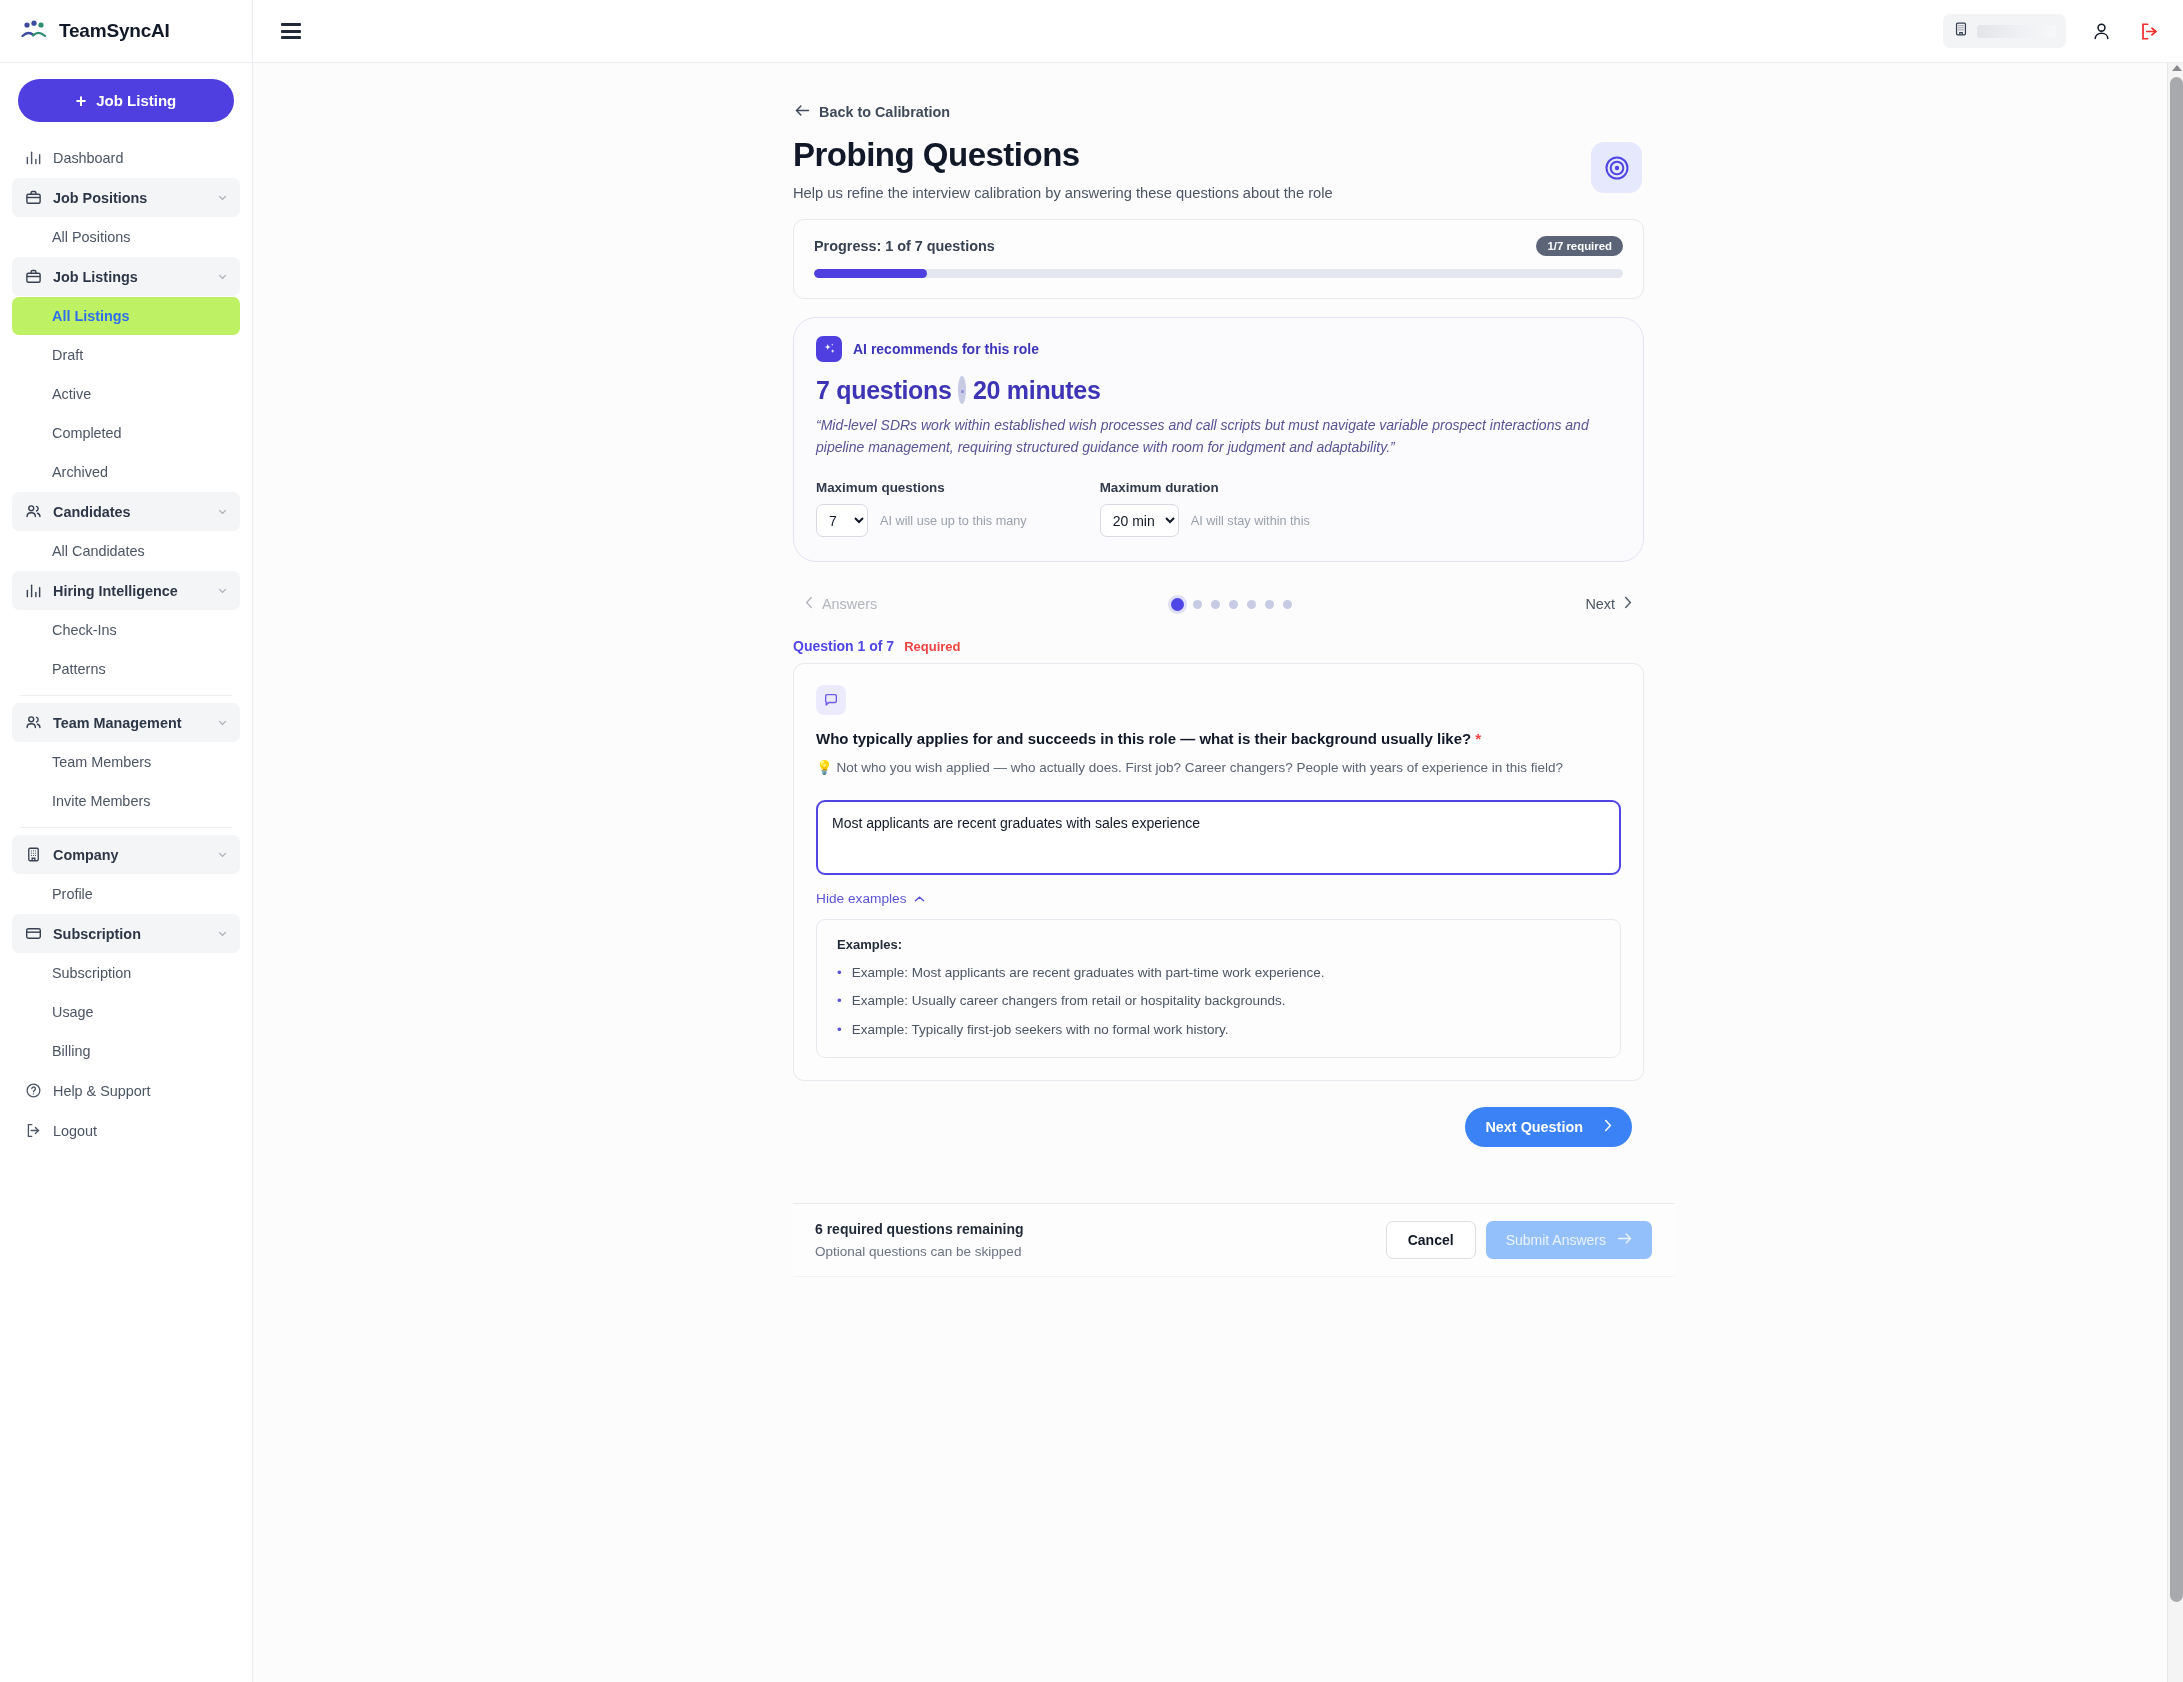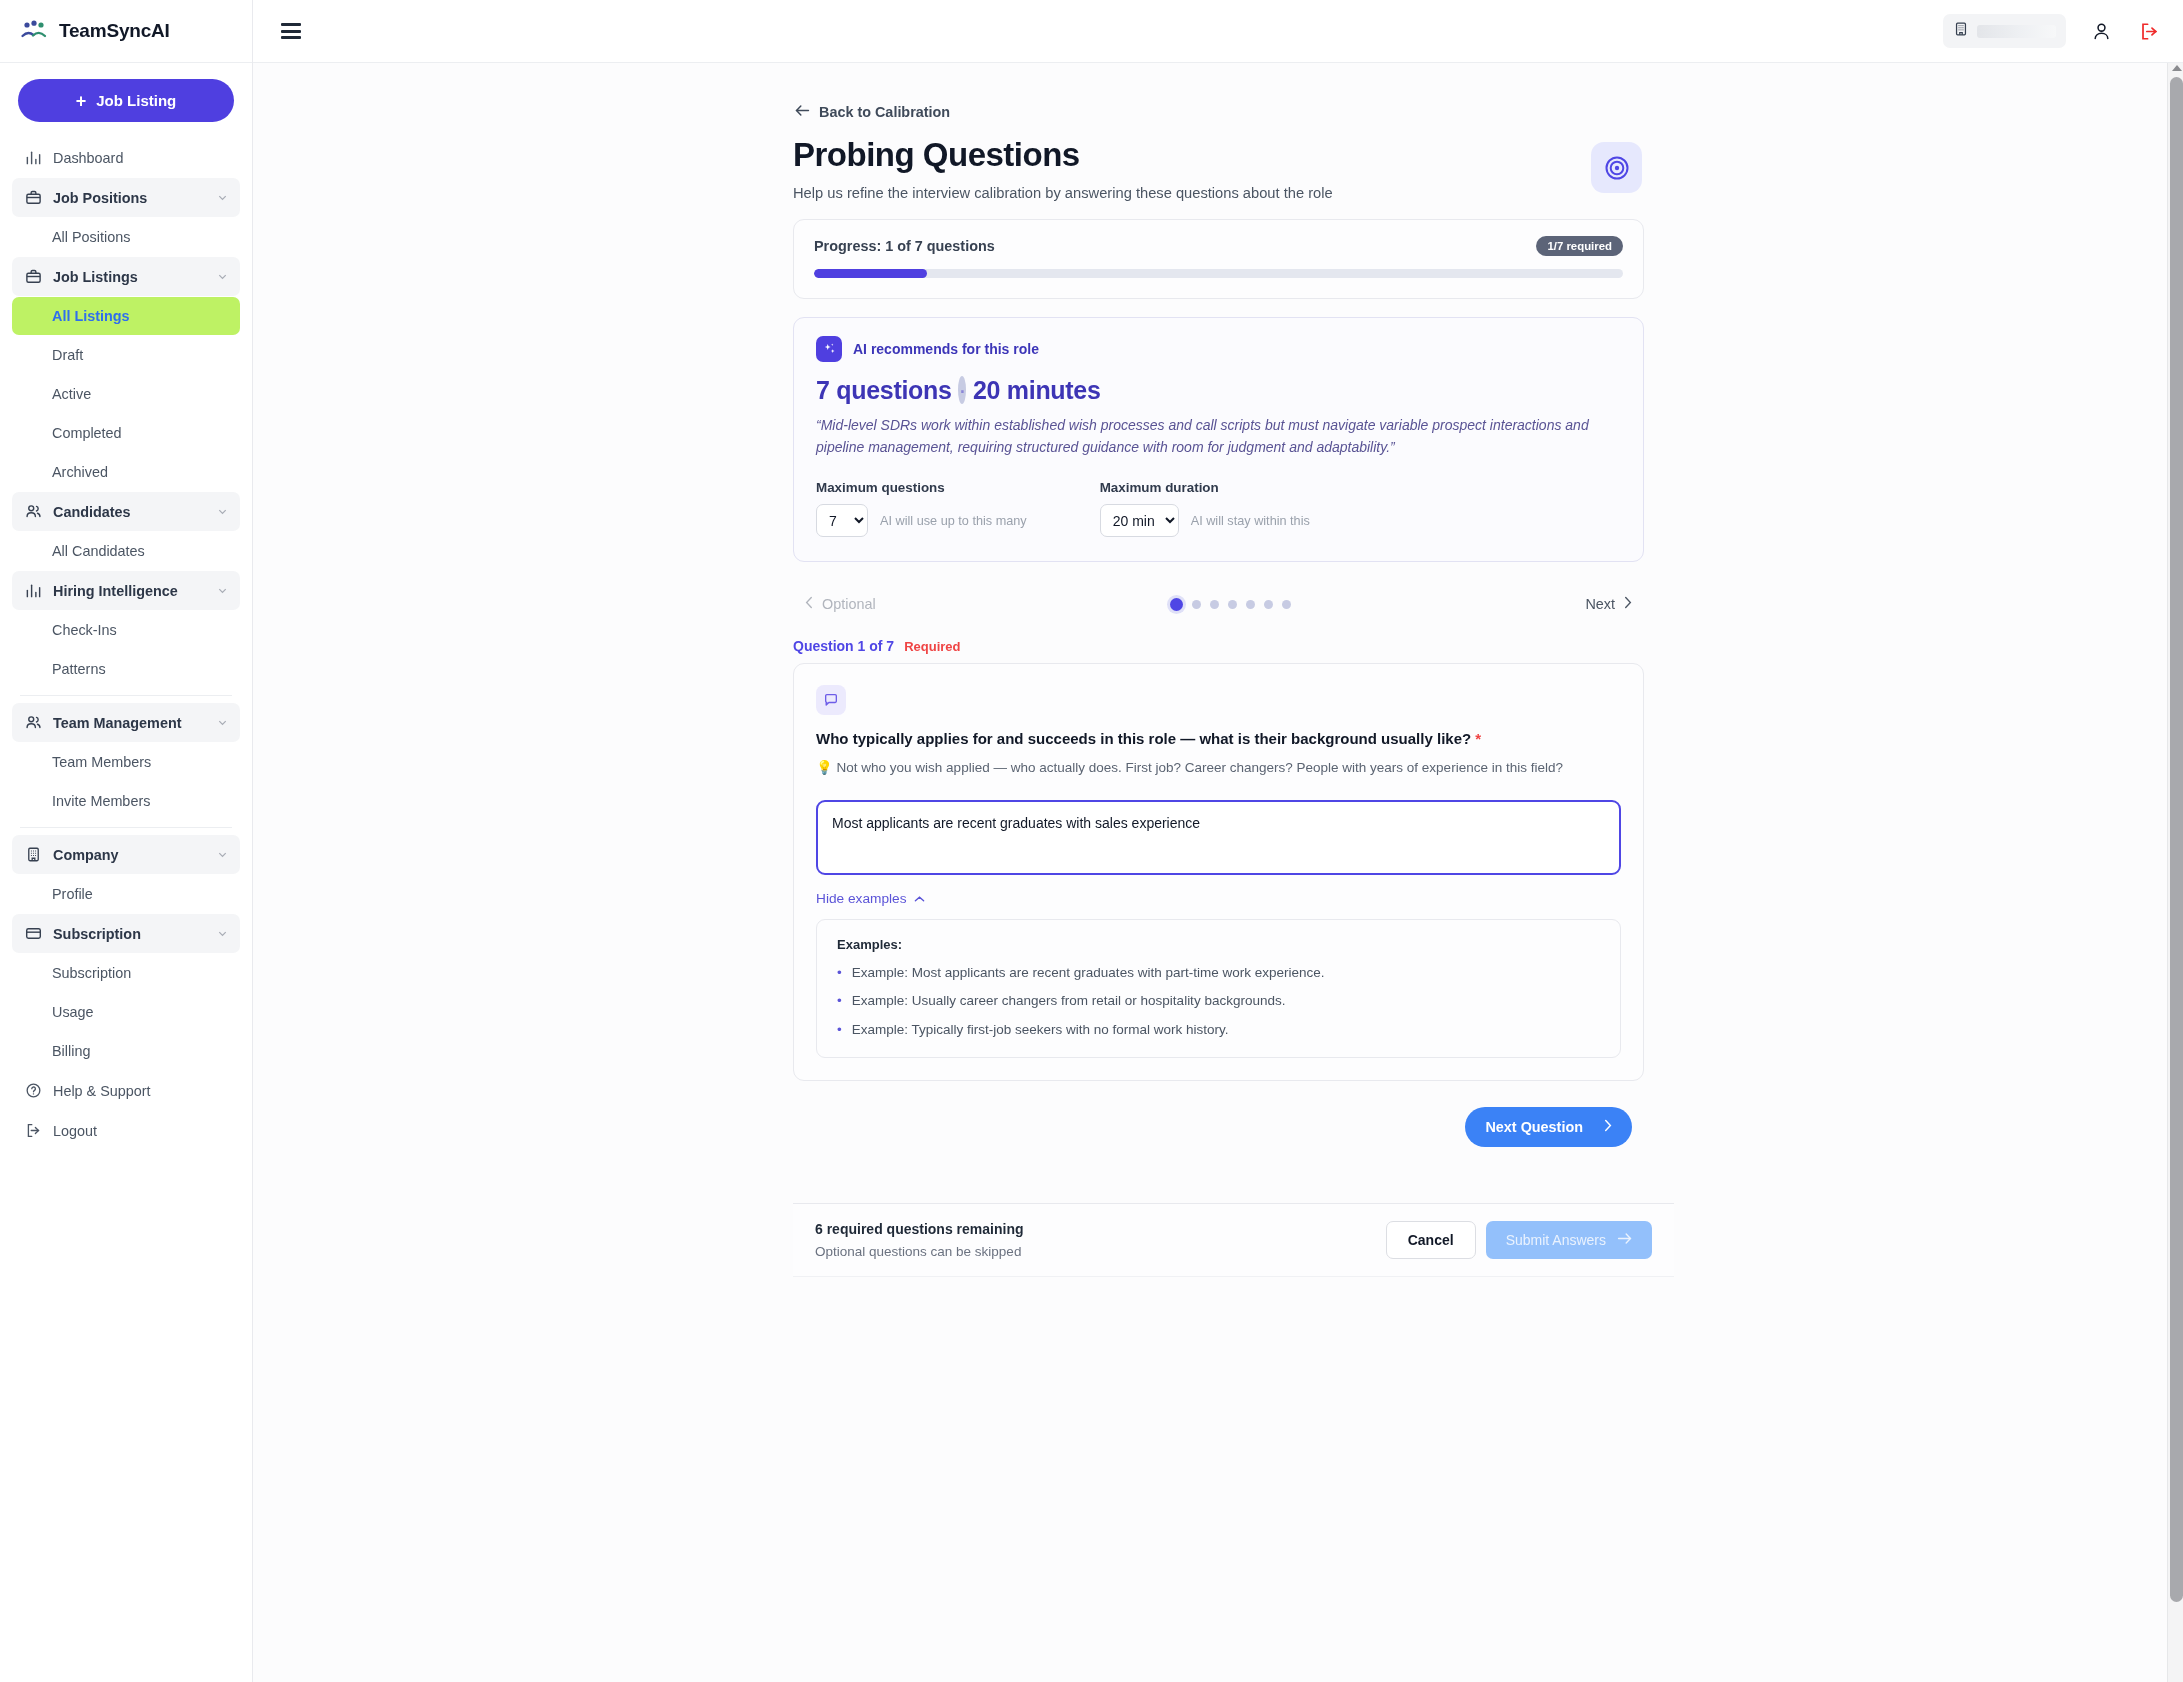--- a/index.html
+++ b/index.html
@@ -127,21 +127,21 @@
   .progress-row { display: flex; align-items: center; justify-content: space-between; }
   .progress-label { font-size: 14.4px; color: #374151; font-weight: 600; }
   .progress-badge {
     background: #5c6478; color: #fff; font-size: 11.4px; font-weight: bold;
     border-radius: 12px; padding: 4px 11px;
   }
   .progress-bar { margin-top: 13px; height: 9px; background: #e4e7ef; border-radius: 6px; overflow: hidden; }
   .progress-fill { height: 100%; background: #4f3fe0; border-radius: 6px; }
 
   .ai-card {
-    background: #fbfbfe; border: 1px solid #e2e2f3; border-radius: 11px;
+    background: #fbfbfe; border: 1px solid #e2e2f3; border-radius: 23px;
     padding: 18px 22px 24px 22px; margin-top: 18px;
   }
   .ai-head { display: flex; align-items: center; gap: 11px; }
   .ai-badge {
     width: 26px; height: 26px; border-radius: 7px; background: #4f3fe0;
     display: flex; align-items: center; justify-content: center; flex: none;
   }
   .ai-head-text { font-size: 14px; font-weight: bold; color: #3c35b8; }
   .ai-headline {
     font-size: 25px; font-weight: bold; color: #3d35b5; margin: 14px 0 10px 0; letter-spacing: -0.3px;
@@ -563,21 +563,21 @@
           </div>
         </div>
 
         <div class="qnav">
           <div class="qnav-btn">
             <span>
               <svg width="9" height="13" viewBox="0 0 10 14" fill="none" stroke="#b1b5bd" stroke-width="1.5" stroke-linecap="round">
                   <path d="M7 1.5L1.8 7 7 12.5"></path>
                 </svg>
             </span>
-            <span>Optional</span>
+            <span>Answers</span>
           </div>
           <div class="dots" id="dots">
               <span class="dot active"></span>
               <span class="dot"></span>
               <span class="dot"></span>
               <span class="dot"></span>
               <span class="dot"></span>
               <span class="dot"></span>
               <span class="dot"></span>
             </div>

